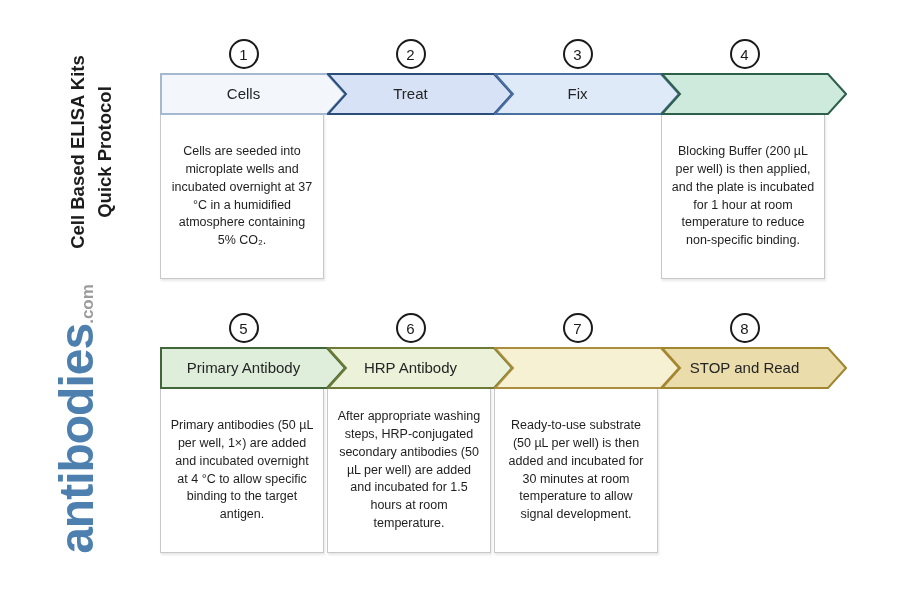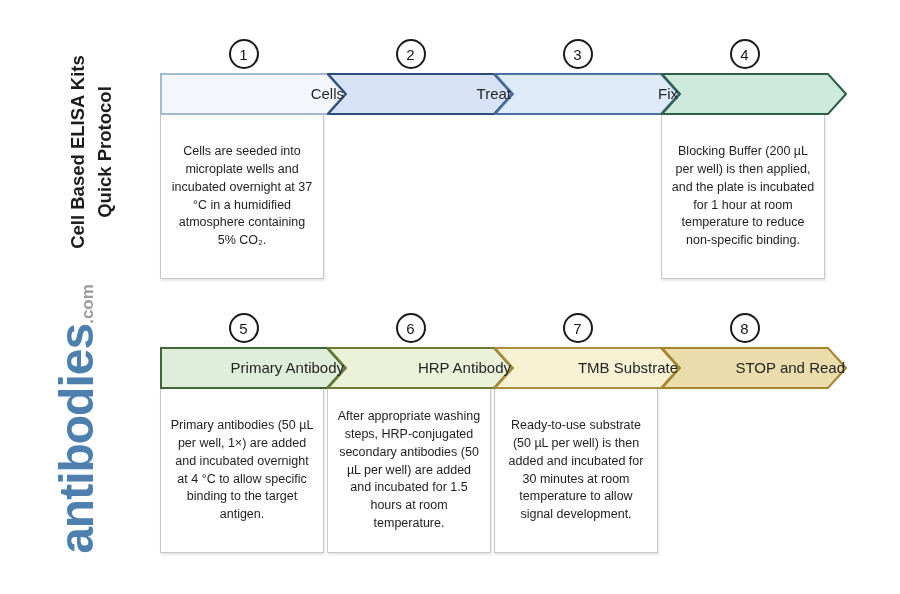--- a/index.html
+++ b/index.html
@@ -23,21 +23,21 @@
   .col{position:absolute;top:0;width:167px;height:250px;}
   .c0{left:0;} .c1{left:167px;} .c2{left:334px;} .c3{left:501px;}
 
   .numcircle{width:26px;height:26px;margin:0 auto;border:2px solid #1a1a1a;border-radius:50%;
              background:#fff;display:flex;align-items:center;justify-content:center;
              font-size:15px;color:#1a1a1a;}
 
   .arrow{position:absolute;top:33px;left:0;width:186px;height:44px;}
   .z1{z-index:1;} .z2{z-index:2;} .z3{z-index:3;} .z4{z-index:4;}
   .steplabel{position:absolute;top:33px;left:0;width:167px;height:44px;line-height:44px;
-             text-align:right;font-size:15px;color:#252525;z-index:10;padding-left:17px;}
+             text-align:center;font-size:15px;color:#252525;z-index:10;}
 
   .descbox{position:absolute;top:75px;left:0;width:164px;height:165px;box-sizing:border-box;
            background:#fff;border:1px solid #c6c8ca;box-shadow:1px 2px 2px rgba(160,160,160,0.25);
            display:flex;align-items:center;justify-content:center;padding:6px 9px;
            font-size:12.5px;line-height:1.42;color:#1e1e1e;text-align:center;}
 </style>
 </head>
 <body>
 
 <div class="canvas">
@@ -113,21 +113,20 @@
       <div class="descbox">
         <span>After appropriate washing steps, HRP-conjugated secondary antibodies (50 µL per well) are added and incubated for 1.5 hours at room temperature.</span>
       </div>
     </div>
 
     <div class="col c2">
       <div class="numcircle">7</div>
       <svg class="arrow z3" viewBox="0 0 186 44">
         <path d="M1 2 L167 2 L185 22 L167 42 L1 42 L19 22 Z" stroke-width="2" fill="#f6f1d3" stroke="#ac8d3c"></path>
       </svg>
-      <div class="steplabel">TMB Substrate</div>
       <div class="descbox">
         <span>Ready-to-use substrate (50 µL per well) is then added and incubated for 30 minutes at room temperature to allow signal development.</span>
       </div>
     </div>
 
     <div class="col c3">
       <div class="numcircle">8</div>
       <svg class="arrow z4" viewBox="0 0 186 44">
         <path d="M1 2 L167 2 L185 22 L167 42 L1 42 L19 22 Z" stroke-width="2" fill="#eadcab" stroke="#a1852f"></path>
       </svg>

